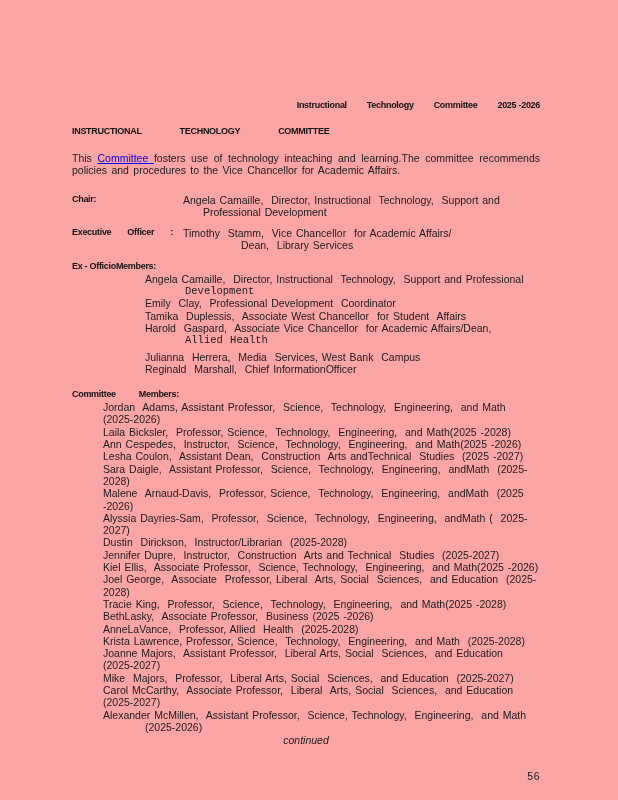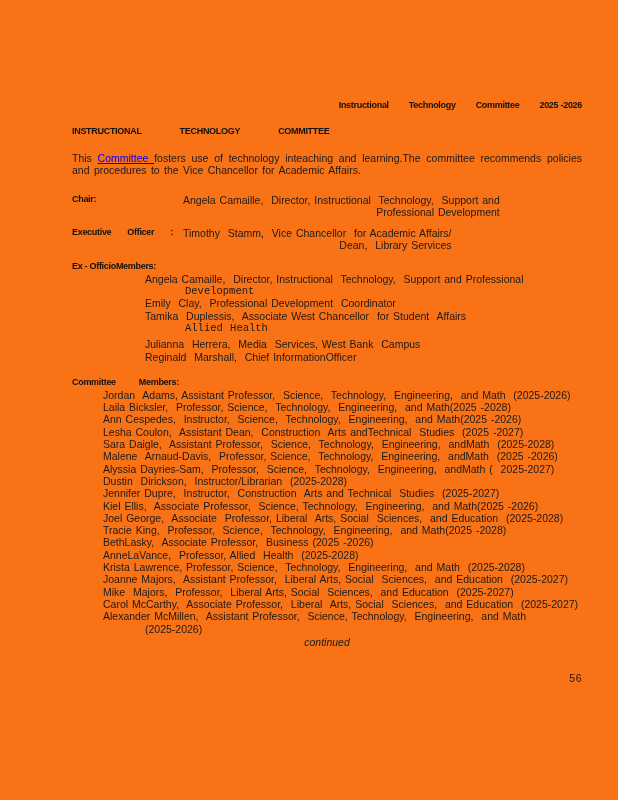--- a/index.html
+++ b/index.html
@@ -1,21 +1,21 @@
 <!DOCTYPE html>
 <html><head>
 <meta charset="utf-8">
 <style>
   html,body { margin:0; padding:0; background:#ffffff; }
   .page {
     position:relative;
     width:618px; height:800px;
-    background:#f97316;
+    background:#fca5a5;
     box-sizing:border-box;
-    padding:100px 36px 0 72px;
+    padding:100px 78px 0 72px;
     font-family:"Liberation Sans", sans-serif;
     color:#1a1a1a;
     font-size:10.5px;
     line-height:12.3px;
     overflow:hidden;
   }
   .pre { white-space:pre-wrap; }
 
   
   .cond {
@@ -30,21 +30,21 @@
   .running-header { justify-content:flex-end; gap:20px; }
   .doc-title { gap:38px; margin-top:15px; }
   .gap16 { gap:16px; }
   .gap23 { gap:23px; }
 
   .intro { margin-top:15px; text-align:justify; word-spacing:1.5px; }
   .intro a { color:#0000EE; text-decoration:underline; cursor:pointer; }
 
   .role-row { display:flex; margin-top:17px; }
   .role-label { width:111px; flex-shrink:0; }
-  .role-text { word-spacing:1px;text-align:right; }
+  .role-text { word-spacing:1px; }
   .rline { white-space:pre-wrap; }
   .rline.cont-chair { padding-left:20px; }
   .rline.cont-exec { padding-left:58px; }
   .role-row.exec { margin-top:9px; }
 
   .section-exo { margin-top:9px; }
   .exo-list { margin-left:73px; margin-top:1px; word-spacing:1px; }
   .section-mem { margin-top:14px; }
   .mem-list { margin-left:31px; margin-top:1px; word-spacing:1px; }
   .mline { white-space:pre-wrap; }
@@ -102,20 +102,21 @@
           <div class="mline">Angela Camaille,  Director, Instructional  Technology,  Support and Professional</div>
           <div class="mline cont">Development</div>
         </div>
         <div class="exo-item">
           <div class="mline">Emily  Clay,  Professional Development  Coordinator</div>
         </div>
         <div class="exo-item">
           <div class="mline">Tamika  Duplessis,  Associate West Chancellor  for Student  Affairs</div>
         </div>
         <div class="exo-item">
+          <div class="mline">Harold  Gaspard,  Associate Vice Chancellor  for Academic Affairs/Dean,</div>
           <div class="mline cont">Allied Health</div>
         </div>
         <div class="exo-item gap-before">
           <div class="mline">Julianna  Herrera,  Media  Services, West Bank  Campus</div>
         </div>
         <div class="exo-item">
           <div class="mline">Reginald  Marshall,  Chief InformationOfficer</div>
         </div>
       </div>
   </div>

